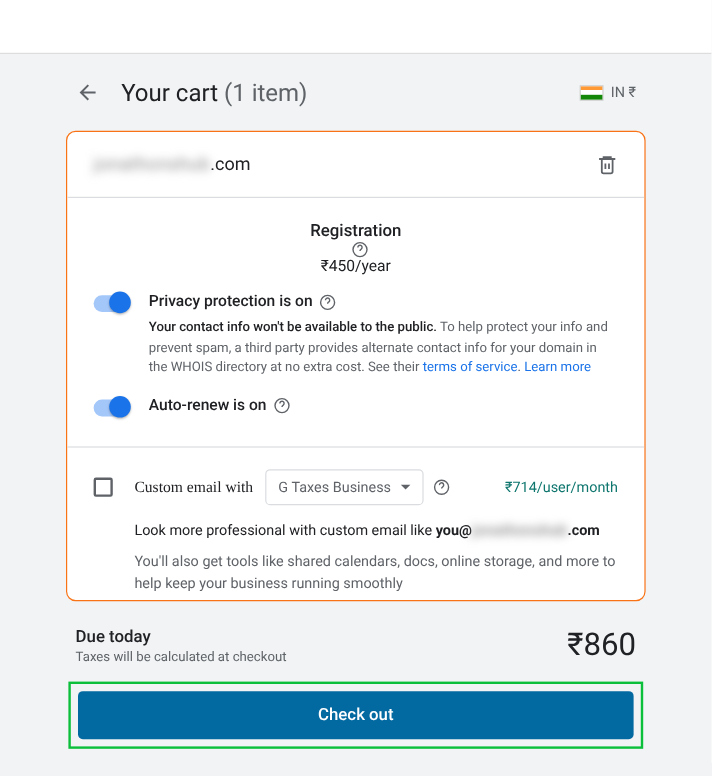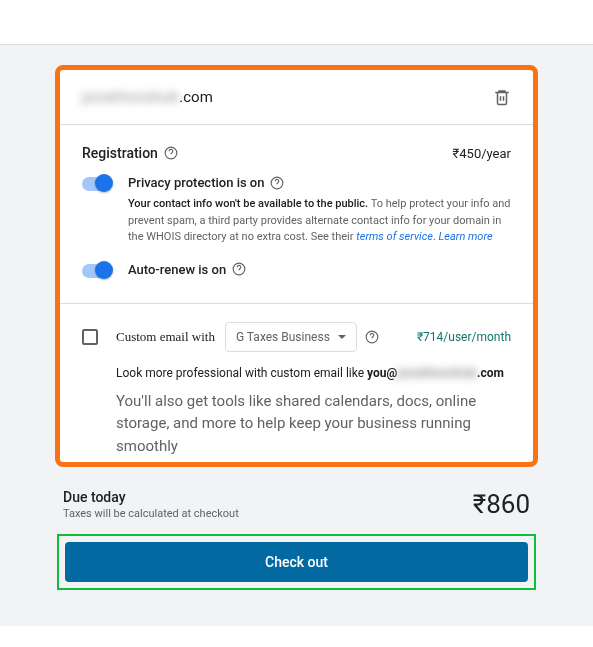--- a/index.html
+++ b/index.html
@@ -9,64 +9,78 @@
   .page { background: #f1f3f4; padding: 20px 55px 20px 55px; }
   .header { display: flex; align-items: center; margin-bottom: 20px; padding: 0 8px; }
   .back-icon { width: 20px; height: 20px; cursor: pointer; color: #5f6368; margin-right: 18px; }
   .title { font-size: 20px; color: #202124; font-weight: 400; }
   .title .count { color: #5f6368; }
   .spacer { flex: 1; }
   .locale { display: flex; align-items: center; gap: 6px; color: #5f6368; font-size: 12px; }
   .flag { width: 20px; height: 13px; display: inline-block; position: relative; background: #fff; border: 0.5px solid #ccc; }
   .flag::before { content:""; position:absolute; top:0; left:0; right:0; height:33%; background:#FF9933; }
   .flag::after { content:""; position:absolute; bottom:0; left:0; right:0; height:33%; background:#138808; }
-  .card { background: #fff; border: 5px solid #f97316; border-radius: 8px; overflow: hidden; }
+  .card { background: #fff; border: 1px solid #f97316; border-radius: 8px; overflow: hidden; }
   .card-header { display: flex; align-items: center; padding: 18px 22px; border-bottom: 1px solid #dadce0; }
   .domain { font-size: 15px; color: #202124; display:flex; align-items:center; }
   .blur { filter: blur(4px); color:#888; letter-spacing:0.5px; }
   .trash { width: 18px; height: 18px; color: #5f6368; cursor: pointer; }
   .section { padding: 20px 22px; }
-  .row-head { display: flex; align-items: center; margin-bottom: 14px; }
+  .row-head { display: flex; align-items: center; margin-bottom: 14px; flex-direction: column; }
   .section-title { font-size: 14px; color: #202124; font-weight: 500; }
   .help-icon { width: 14px; height: 14px; color: #5f6368; margin-left: 6px; cursor: pointer; }
   .price { font-size: 13px; color: #202124; }
   .toggle-row { display: flex; margin-bottom: 16px; }
   .toggle { width: 30px; height: 14px; background: #a4c7fa; border-radius: 7px; position: relative; cursor: pointer; flex-shrink: 0; margin-top: 2px; margin-right: 16px; }
   .toggle::after { content:""; position:absolute; right:-1px; top:-3px; width:18px; height:18px; border-radius:50%; background:#1a73e8; box-shadow: 0 1px 2px rgba(0,0,0,0.3); }
   .toggle-content { flex: 1; }
   .toggle-label { font-size: 13px; color: #202124; font-weight: 500; display:flex; align-items:center; margin-bottom: 6px; }
   .desc { font-size: 11px; color: #5f6368; line-height: 1.5; }
   .desc b { color: #202124; font-weight: 500; }
-  .link { color: #1a73e8; text-decoration: none; cursor: pointer; font-style: italic; }
+  .link { color: #1a73e8; text-decoration: none; cursor: pointer; }
   .sep { border-top: 1px solid #dadce0; }
   .email-row { display: flex; align-items:center; padding: 18px 22px 6px; }
   .checkbox { width: 16px; height: 16px; border: 2px solid #5f6368; border-radius: 2px; cursor: pointer; flex-shrink: 0; margin-right: 18px; }
   .email-label { font-size: 13px; font-weight: 500; color: #202124; margin-right: 10px; font-family: Liberation Serif, serif; }
   .select { border: 1px solid #dadce0; border-radius: 4px; padding: 7px 10px; font-size: 12px; color: #5f6368; display:flex; align-items:center; gap:8px; cursor: pointer; }
   .select .caret { border-left: 4px solid transparent; border-right: 4px solid transparent; border-top: 4px solid #5f6368; }
   .email-price { font-size: 12px; color: #0f766e; }
   .email-desc { padding: 8px 22px 5px 56px; }
   .looktext { font-size: 12px; color: #202124; margin-bottom:10px; }
-  .smalldesc { font-size: 15px; color: #5f6368; line-height:1.5; }
+  .smalldesc { font-size: 12px; color: #5f6368; line-height:1.5; }
   .due-row { display:flex; align-items:flex-start; padding: 22px 8px 14px; }
   .due-left { }
   .due-label { font-size: 14px; font-weight: 500; color:#202124; }
   .due-tax { font-size: 11px; color: #5f6368; margin-top:2px; }
   .due-amount { font-size: 26px; font-weight: 400; color:#202124; }
   .checkout-wrap { border: 2px solid #0bbf3a; padding: 6px; margin: 0 2px; }
   .checkout-btn { background: #0369a1; color: #fff; text-align:center; padding: 12px; border-radius: 4px; font-size: 14px; font-weight: 500; cursor: pointer; }
   .legal { text-align:center; font-size: 11px; color:#5f6368; padding: 12px 0 4px; }
 </style>
 </head>
 <body>
 
 <div class="top-space"></div>
 <div class="divider-top"></div>
 <div class="page">
 
+  <div class="header">
+    <svg class="back-icon" viewBox="0 0 24 24" fill="currentColor">
+        <path d="M20 11H7.83l5.59-5.59L12 4l-8 8 8 8 1.41-1.41L7.83 13H20v-2z"></path>
+      </svg>
+    <div class="title">
+      <span>Your cart</span>
+      <span class="count">(1 item)</span>
+    </div>
+    <div class="spacer"></div>
+    <div class="locale">
+      <span class="flag"></span>
+      <span>IN ₹</span>
+    </div>
+  </div>
 
   <div class="card">
 
     <div class="card-header">
       <div class="domain">
         <span class="blur">jonathonshub</span>
           <span>.com</span>
       </div>
       <div class="spacer"></div>
       <svg class="trash" viewBox="0 0 24 24" fill="none" stroke="currentColor" stroke-width="2">

